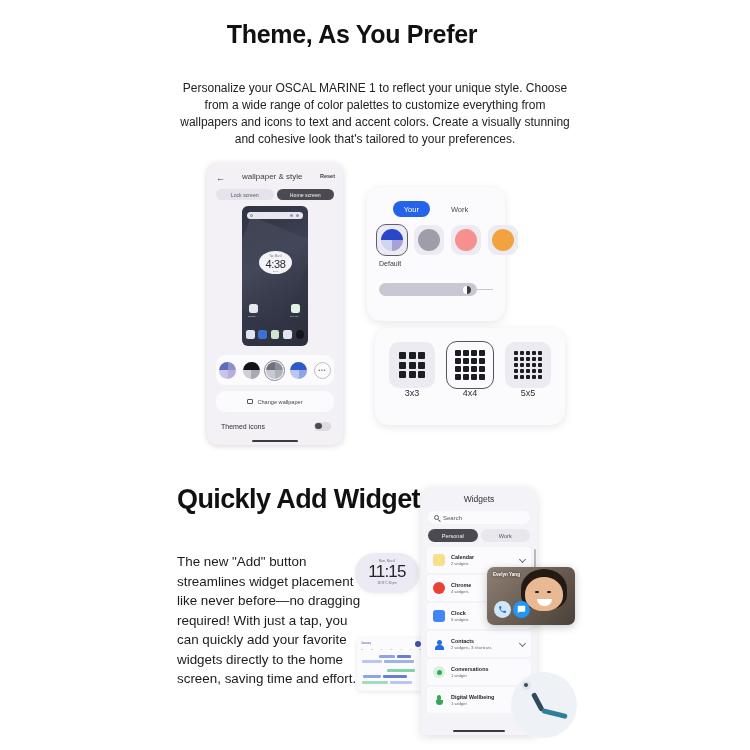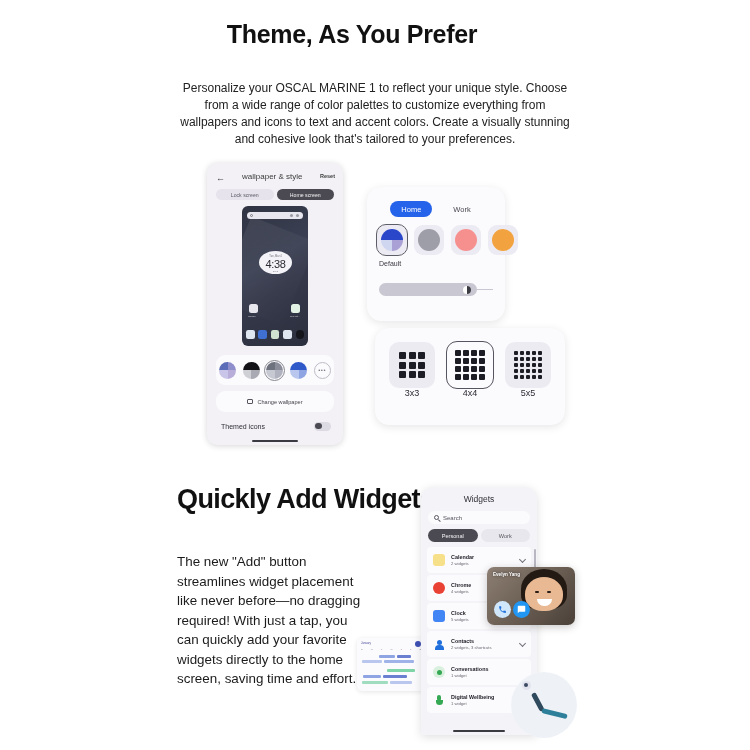--- a/index.html
+++ b/index.html
@@ -302,21 +302,21 @@
       <span>Themed icons</span>
       <div class="tgl">
           <b></b>
         </div>
     </div>
     <div class="ph-homebar"></div>
   </div>
 
   <div class="colorcard">
     <div class="cc-tabs">
-      <div class="cc-tab sel">Home</div>
+      <div class="cc-tab sel">Your</div>
       <div class="cc-tab">Work</div>
     </div>
     <div class="cc-swatches">
       <div class="cc-sw-wrap sel">
         <div class="cc-sw">
           <span class="tl" style="position:absolute;left:0;top:0;width:50%;height:50%;background:#2a47c9"></span>
           <span class="tr" style="position:absolute;right:0;top:0;width:50%;height:50%;background:#2a47c9"></span>
           <span class="bl" style="position:absolute;left:0;bottom:0;width:50%;height:50%;background:#cfd6ef"></span>
           <span class="br" style="position:absolute;right:0;bottom:0;width:50%;height:50%;background:#a9a1d6"></span>
         </div>
@@ -409,20 +409,25 @@
             <span style="width: 4px; height: 4px; border-radius: 1px;"></span>
           </div>
         </div>
       <div class="gc-lbl">5x5</div>
     </div>
   </div>
 
   <div class="s2-title">Quickly Add Widgets</div>
   <div class="s2-body">The new "Add" button streamlines widget placement like never before—no dragging required! With just a tap, you can quickly add your favorite widgets directly to the home screen, saving time and effort.</div>
 
+  <div class="clockw">
+    <div class="d">Mon, Nov 4</div>
+    <div class="t">11:15</div>
+    <div class="w">18°/8°C 30 pm</div>
+  </div>
 
   <div class="calw">
     <div class="hd">January</div>
     <div class="av"></div>
     <div class="days">
       <i>S</i>
         <i>M</i>
         <i>T</i>
         <i>W</i>
         <i>T</i>

